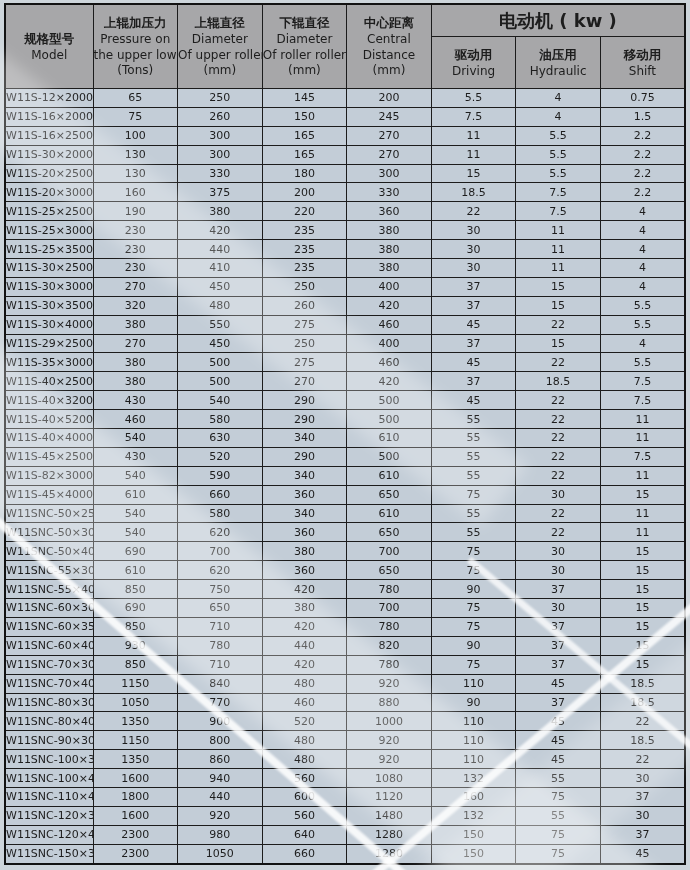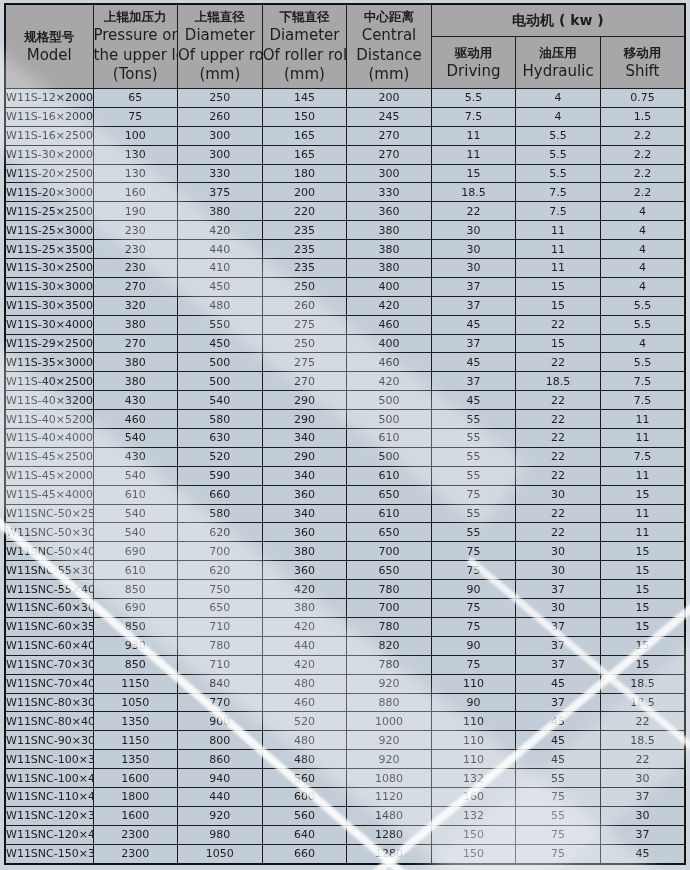--- a/index.html
+++ b/index.html
@@ -18,22 +18,22 @@
     border:1px solid #1c1c1c;
     background:#c3cdd7;
     color:#1d1d1d;
     text-align:center;vertical-align:middle;
     padding:0;overflow:hidden;white-space:nowrap;
   }
   thead th{background:#a7a7a9;font-weight:normal;}
   tr.group-row th{height:31px;}
   tr.sub-row th{height:51px;}
   .hzh{font-size:12.5px;font-weight:bold;line-height:1.45;}
-  .hen{font-size:15px;line-height:1.3;}
-  .group-label{font-size:14px;font-weight:bold;}
+  .hen{font-size:12px;line-height:1.3;}
+  .group-label{font-size:18px;font-weight:bold;}
   tbody td{font-size:11px;}
   tbody td.model{font-size:11px;}
   
   .stripes{position:absolute;inset:0;z-index:5;pointer-events:none;}
   .stripe{position:absolute;pointer-events:none;}
   .soft{filter:blur(7px);}
   .s1{width:900px;height:78px;left:-300px;top:180px;transform:rotate(38deg);background:rgba(255,255,255,.26);}
   .s2{width:1200px;height:130px;left:-395px;top:530px;transform:rotate(38.5deg);background:rgba(255,255,255,.30);}
   .s3{width:500px;height:90px;left:370px;top:715px;transform:rotate(-40deg);background:rgba(255,255,255,.20);}
   .l1{width:900px;height:8px;left:-256px;top:688px;transform:rotate(41deg);background:rgba(255,255,255,.85);filter:blur(1px);}
@@ -300,21 +300,21 @@
           <td class="model">W11S-45×2500</td>
           <td>430</td>
           <td>520</td>
           <td>290</td>
           <td>500</td>
           <td>55</td>
           <td>22</td>
           <td>7.5</td>
         </tr>
         <tr>
-          <td class="model">W11S-45×2000</td>
+          <td class="model">W11S-82×3000</td>
           <td>540</td>
           <td>590</td>
           <td>340</td>
           <td>610</td>
           <td>55</td>
           <td>22</td>
           <td>11</td>
         </tr>
         <tr>
           <td class="model">W11S-45×4000</td>

